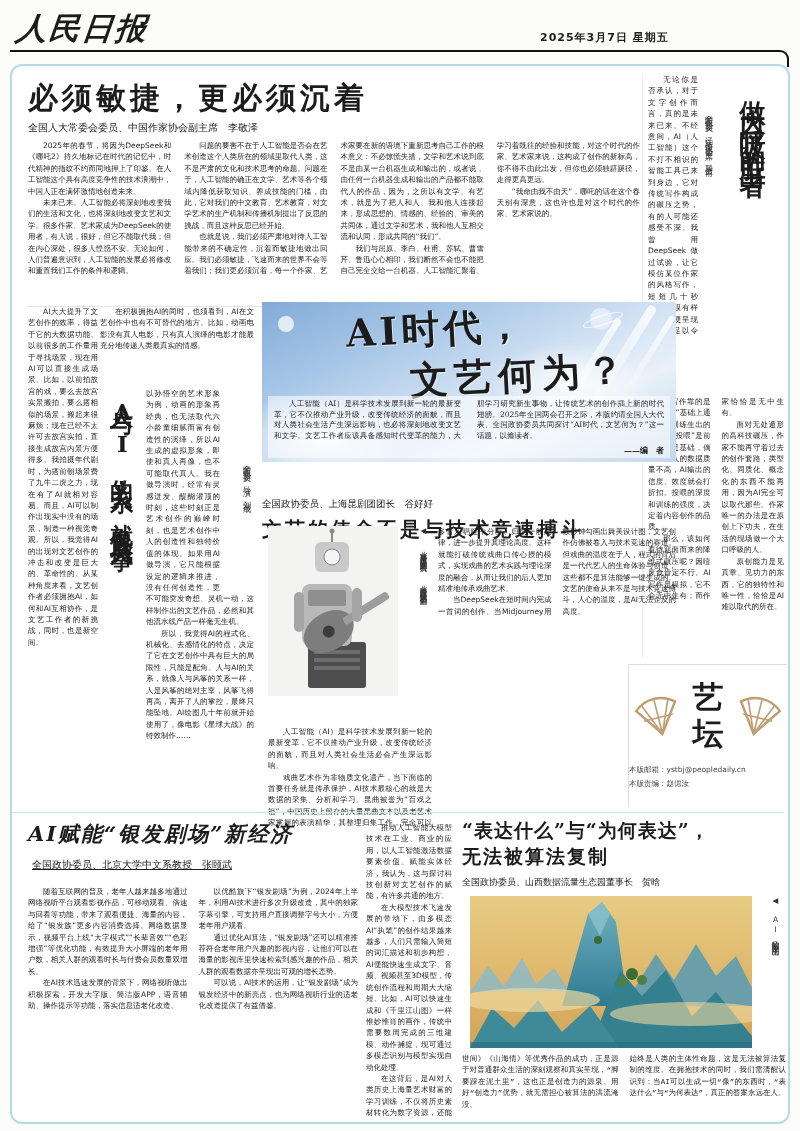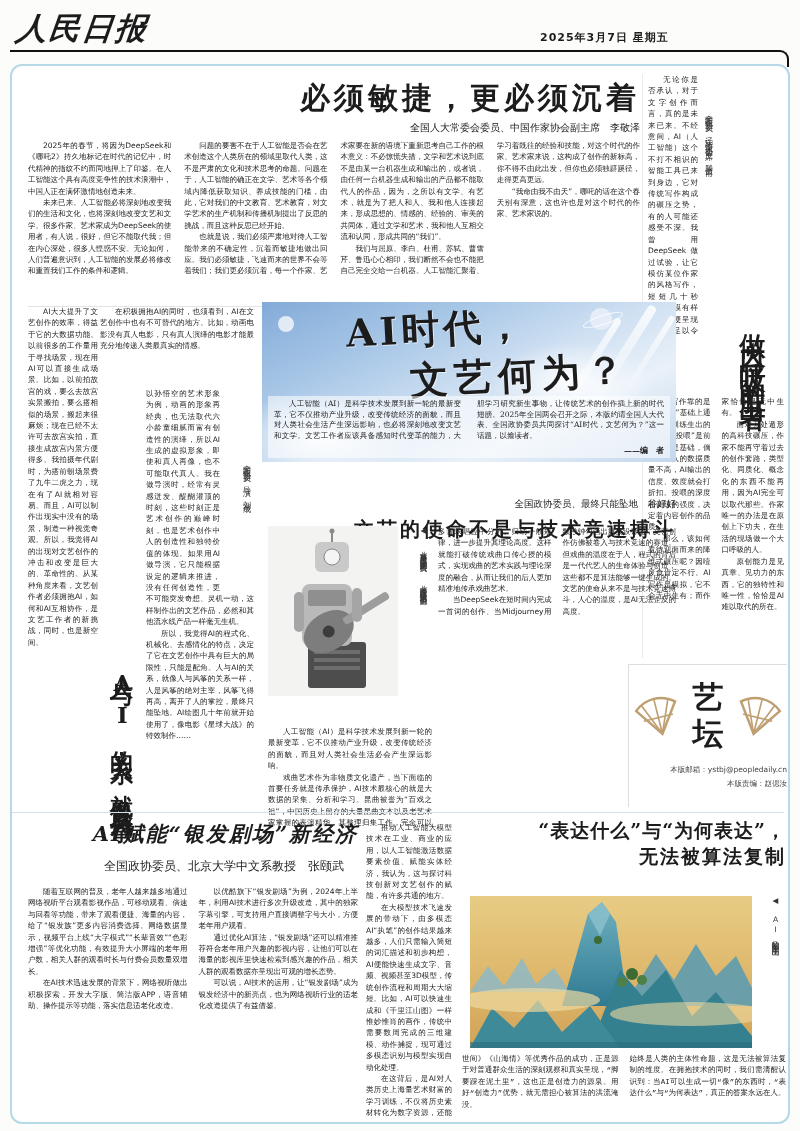--- a/index.html
+++ b/index.html
@@ -17,21 +17,21 @@
   .mast-hook{left:779px;top:50px;width:8px;height:15px;border-top:2.5px solid #111;border-right:2.5px solid #111;border-top-right-radius:9px;}
   
   .frame{left:10px;top:64px;width:776px;height:1056px;border:2px solid #b5d9e6;border-radius:12px;background:#fff;}
   
   .body-txt{font-size:7.5px;line-height:11.4px;text-align:justify;overflow:hidden;color:#222;}
   .body-txt p{margin:0;text-indent:2em;}
   .body-txt p.noind{text-indent:0;}
   .cols2{column-count:2;column-gap:11px;}
   .cols4{column-count:4;column-gap:13px;}
   .vtxt{writing-mode:vertical-rl;text-orientation:upright;}
-  .center{text-align:right;}
+  .center{text-align:left;}
   
   .lead-title{left:28px;top:78px;width:612px;font-size:30px;font-weight:900;letter-spacing:4px;}
   .lead-byline{left:28px;top:121px;width:612px;font-size:10px;color:#222;}
   .lead-body{left:28px;top:140px;width:612px;height:160px;}
   .lead-rule{left:28px;top:306px;width:612px;border-top:1px solid #e3e3e3;}
   
   .win-rule{left:642px;top:74px;height:584px;border-left:1px solid #ececec;}
   .win-col1{left:648px;top:74px;width:50px;height:316px;}
   .win-byline{left:702px;top:108px;height:258px;font-size:8px;letter-spacing:2px;color:#333;}
   .win-title{left:724px;top:80px;width:58px;height:314px;font-size:26px;font-weight:900;letter-spacing:9px;line-height:58px;}
@@ -66,21 +66,21 @@
   .ban-sign{right:12px;bottom:6px;font-size:8px;font-weight:bold;}
   .feat-title{left:262px;top:468px;width:414px;font-size:20px;font-weight:900;letter-spacing:3px;margin-top:48px;}
   .feat-byline{left:262px;top:498px;width:414px;font-size:9.5px;}
   .robot{left:268px;top:526px;width:130px;height:170px;background:#f3f3f1;overflow:hidden;}
   .feat-cap{left:402px;top:526px;width:28px;height:170px;font-size:7.5px;line-height:13px;color:#333;letter-spacing:1px;}
   .feat-side{left:438px;top:526px;width:238px;height:280px;}
   .feat-under{left:268px;top:702px;width:164px;height:104px;margin-top:24px;}
   
   .band-rule{left:12px;top:812px;width:772px;border-top:1px solid #cbe3ee;}
   .silver-title{left:28px;top:820px;width:330px;font-size:21px;font-weight:800;font-style:italic;letter-spacing:2px;}
-  .silver-byline{left:14px;top:858px;width:330px;font-size:12px;}
+  .silver-byline{left:32px;top:858px;width:330px;font-size:10px;text-decoration:underline;}
   .silver-body{left:28px;top:886px;width:330px;height:232px;}
   .mid-col{left:366px;top:822px;width:86px;height:296px;}
   .expr-t1{left:462px;top:818px;width:324px;font-size:19px;font-weight:700;letter-spacing:1px;}
   .expr-t2{left:462px;top:844px;width:324px;font-size:19px;font-weight:700;letter-spacing:2px;}
   .expr-byline{left:462px;top:876px;width:324px;font-size:9px;}
   .paint{left:470px;top:896px;width:282px;height:152px;overflow:hidden;}
   .paint-cap{left:757px;top:896px;width:24px;height:152px;font-size:7.5px;line-height:12px;color:#333;letter-spacing:1px;}
   .expr-end{left:462px;top:1054px;width:324px;height:64px;font-family:Liberation Mono, monospace;}
 </style>
 </head>
@@ -161,21 +161,21 @@
     <div class="streak" style="left:386px;top:8px;width:6px;height:84px;"></div>
     <div class="abs ban-t1 serif">AI时代，</div>
     <div class="abs ban-t2 serif">文艺何为？</div>
     <div class="abs ban-note serif">
       <p>人工智能（AI）是科学技术发展到新一轮的最新变革，它不仅推动产业升级，改变传统经济的面貌，而且对人类社会生活产生深远影响，也必将深刻地改变文艺和文学。文艺工作者应该具备感知时代变革的能力，大胆学习研究新生事物，让传统艺术的创作插上新的时代翅膀。2025年全国两会召开之际，本版约请全国人大代表、全国政协委员共同探讨“AI时代，文艺何为？”这一话题，以飨读者。</p>
     </div>
     <div class="abs ban-sign serif">——编　者</div>
   </div>
 
   <div class="abs feat-title serif center">文艺的使命不是与技术竞速搏斗</div>
-  <div class="abs feat-byline center">全国政协委员、最终只能坠地　谷好好</div>
+  <div class="abs feat-byline center">全国政协委员、上海昆剧团团长　谷好好</div>
 
   <div class="abs robot">
     <svg width="130" height="170" viewBox="0 0 130 170">
       <rect x="0" y="0" width="130" height="170" fill="#f3f3f1"></rect>
       <rect x="40" y="116" width="58" height="46" rx="3" fill="#4d4d4d"></rect>
       <rect x="46" y="124" width="46" height="4" fill="#6e6e6e"></rect>
       <rect x="46" y="132" width="46" height="4" fill="#6e6e6e"></rect>
       <rect x="46" y="140" width="46" height="4" fill="#6e6e6e"></rect>
       <rect x="34" y="58" width="50" height="62" rx="8" fill="#b9b9b9"></rect>
       <rect x="40" y="64" width="38" height="16" rx="2" fill="#8f8f8f"></rect>
@@ -218,20 +218,21 @@
   </div>
 
   <div class="abs mid-col body-txt">
     <p>推动人工智能大模型技术在工业、商业的应用，以人工智能激活数据要素价值、赋能实体经济，我认为，这与探讨科技创新对文艺创作的赋能，有许多共通的地方。</p>
     <p>在大模型技术飞速发展的带动下，由多模态AI“执笔”的创作结果越来越多，人们只需输入简短的词汇描述和初步构想，AI便能快速生成文字、音频、视频甚至3D模型，传统创作流程和周期大大缩短。比如，AI可以快速生成和《千里江山图》一样惟妙惟肖的画作，传统中需要数周完成的三维建模、动作捕捉，现可通过多模态识别与模型实现自动化处理。</p>
     <p>在这背后，是AI对人类历史上海量艺术财富的学习训练，不仅将历史素材转化为数字资源，还能突破艺术门类壁垒。在创作过程中，重复性劳动被AI工具大量替代，字幕自动纠错、AI配音系统可模拟真人情感表现语音、AI视频工具可局部修改原画面，效率大大提升。</p>
   </div>
 
   <div class="abs expr-t2 serif center">无法被算法复制</div>
   <div class="abs expr-t1 serif center">“表达什么”与“为何表达”，</div>
+  <div class="abs expr-byline center">全国政协委员、山西数据流量生态园董事长　贺晗</div>
 
   <div class="abs paint">
     <svg width="282" height="152" viewBox="0 0 282 152">
       <defs>
         <linearGradient id="gold" x1="0" y1="0" x2="0" y2="1">
           <stop offset="0" stop-color="#e8cc84"></stop>
             <stop offset="0.6" stop-color="#dcb468"></stop>
             <stop offset="1" stop-color="#d2a458"></stop>
         </linearGradient>
         <linearGradient id="pk" x1="0" y1="0" x2="0" y2="1">

